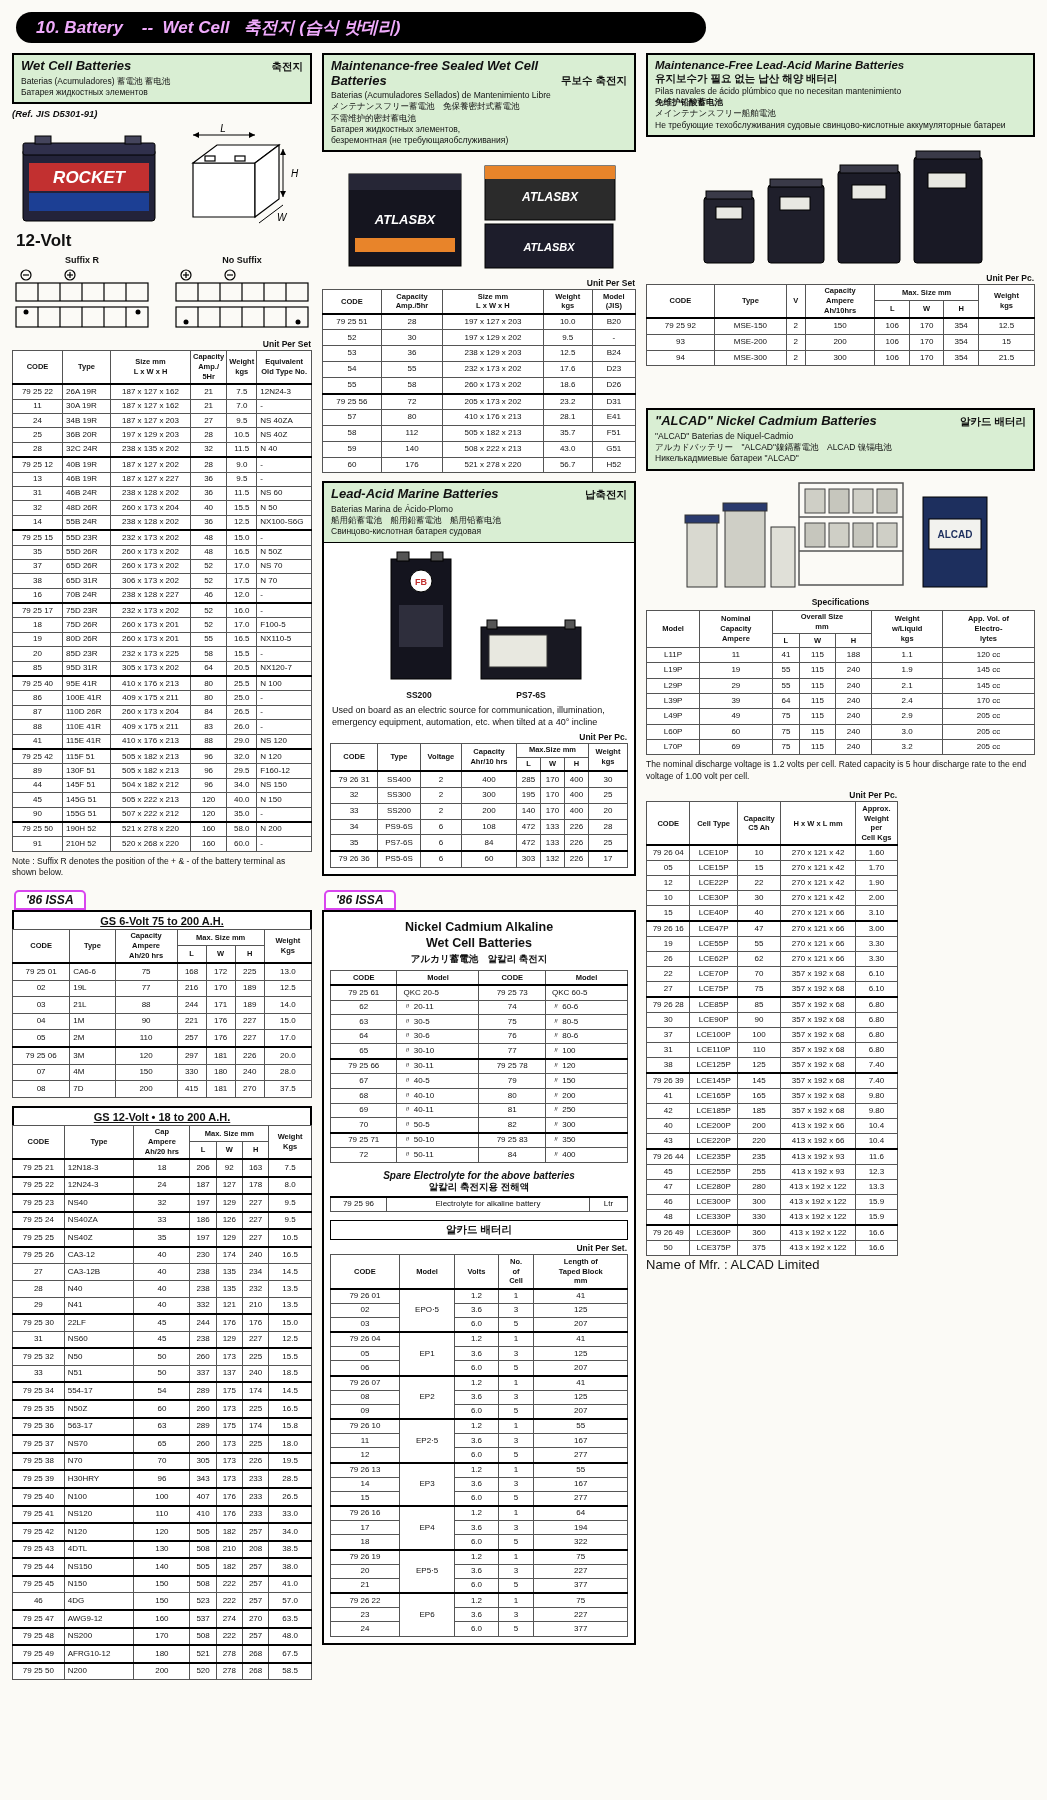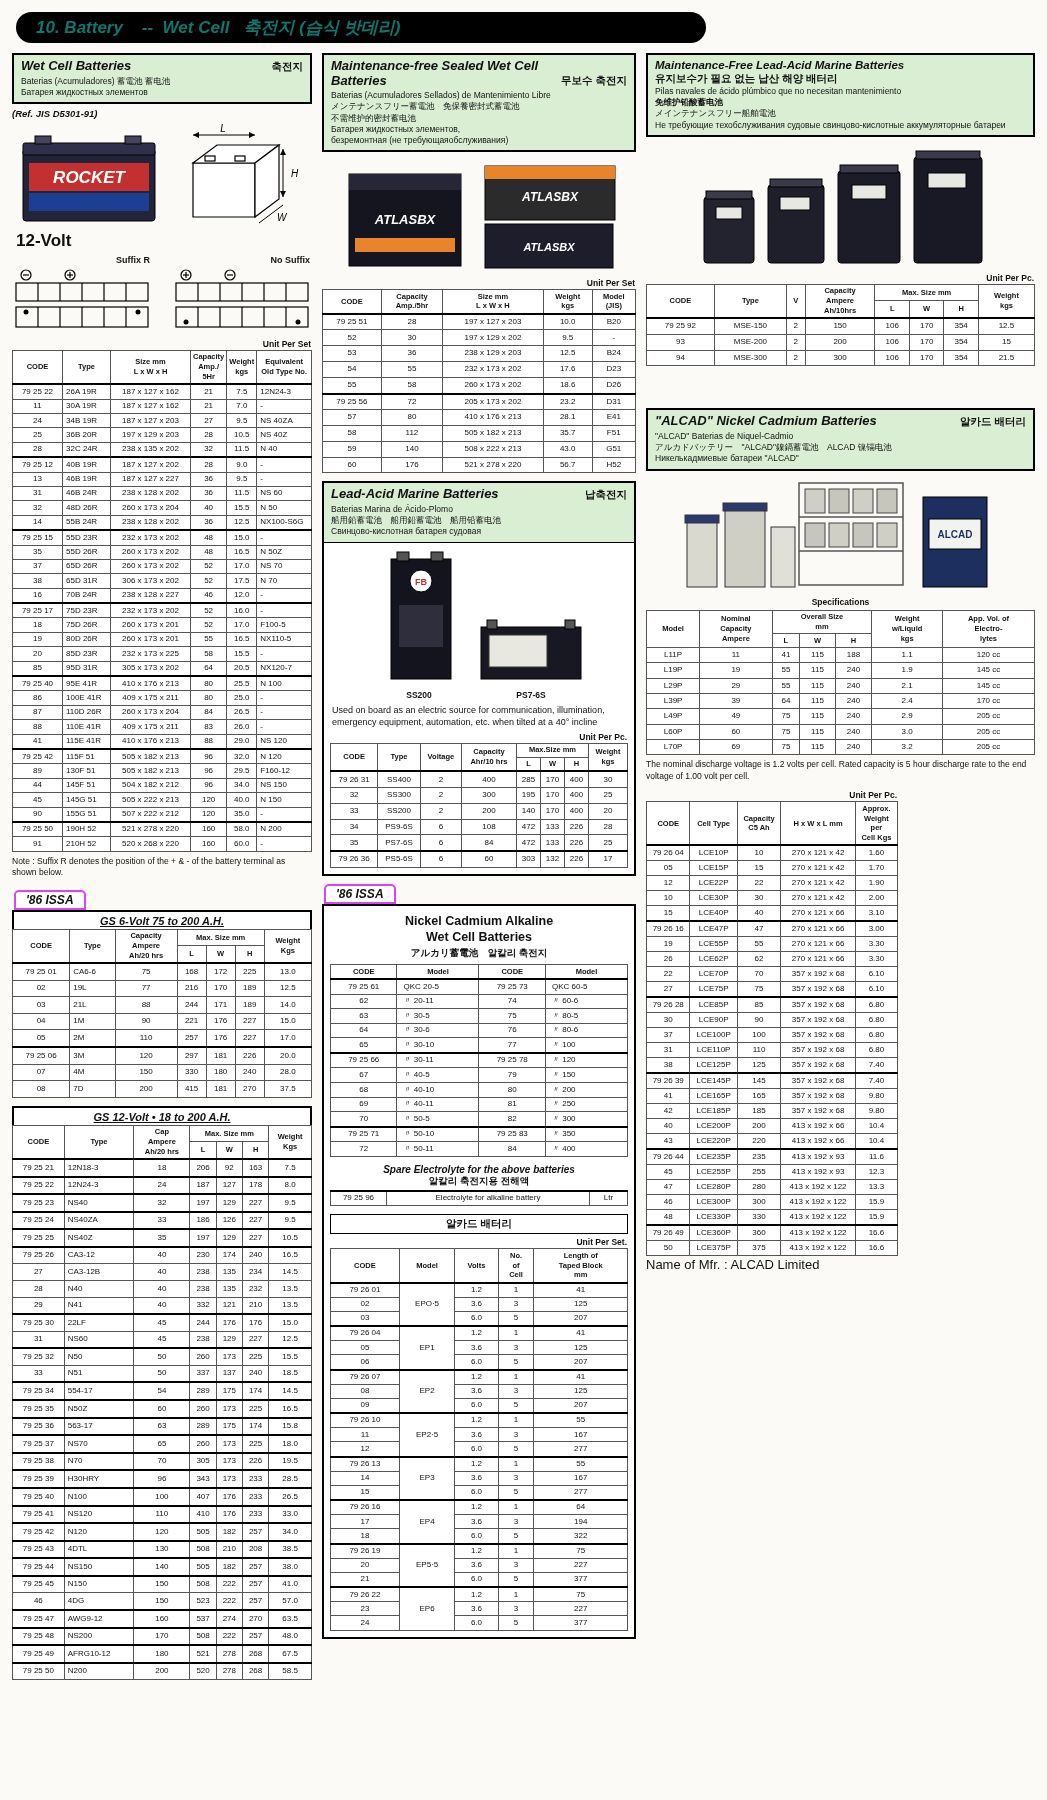--- a/index.html
+++ b/index.html
@@ -1,18 +1,18 @@
 <!DOCTYPE html>
 <html><head>
 <meta charset="utf-8">
 <style>
   * { box-sizing: border-box; margin: 0; padding: 0; }
   body { background:#d8d8d2; font-family:"Liberation Sans", sans-serif; color:#111; }
   .page { width:1047px; min-height:1800px; margin:0 auto; background:#fbfaf6; padding:10px 12px; }
-  .header-bar { width:690px; background:#000; color:#0f766e; border-radius:16px; padding:4px 20px; margin:2px 0 10px 4px; }
+  .header-bar { width:690px; background:#000; color:#f0abfc; border-radius:16px; padding:4px 20px; margin:2px 0 10px 4px; }
   .header-bar span { font-weight:bold; font-style:italic; font-size:17px; white-space:pre; }
   .columns { display:flex; gap:10px; align-items:flex-start; }
   .col-left { width:300px; flex:none; }
   .col-mid { width:314px; flex:none; }
   .col-right { flex:1; min-width:0; }
 
   .gbox { border:2px solid #000; background:#d9eed3; padding:4px 7px; margin-bottom:4px; }
   .gbox-title { display:flex; justify-content:space-between; gap:6px; align-items:flex-end; margin-bottom:2px; }
   .t-en { font-weight:bold; font-style:italic; font-size:13px; line-height:1.12; }
   .t-en.small { font-size:11.5px; }
@@ -20,21 +20,21 @@
   .gbox-line { font-size:8.5px; line-height:1.32; white-space:pre-line; }
   .gbox-line.b { font-weight:bold; }
 
   .ref { font-weight:bold; font-style:italic; font-size:9.5px; margin:3px 0; }
   .volt-label { font-weight:bold; font-size:17px; margin:3px 0 4px 4px; }
   .unit { text-align:right; font-size:8.5px; font-weight:bold; margin:3px 1px 1px; }
   .note { font-size:8.5px; line-height:1.3; margin:4px 0; }
   .issa { display:inline-block; border:2px solid #d946ef; border-radius:5px 5px 0 0; background:#fff;
           font-weight:bold; font-style:italic; font-size:12px; padding:1px 10px; margin:8px 0 0 2px; }
   .sec-head { border:2px solid #000; border-bottom:none; background:#fff; text-align:center;
-              font-weight:bold; font-style:italic; font-size:11px; padding:3px 0 2px; text-decoration:underline; }
+              font-weight:bold; font-size:11px; padding:3px 0 2px; text-decoration:underline; }
 
   table { border-collapse:collapse; width:100%; background:#fff; border:1.5px solid #000; font-size:8px; }
   th, td { border:1px solid #555; padding:1.5px 2px; text-align:center; line-height:1.3; }
   th { white-space:pre-line; font-size:7.5px; background:#fff; }
   tr.grp td { border-top:2px solid #000; }
 
   .main-table th:nth-child(1){width:50px} .main-table th:nth-child(2){width:48px}
   .main-table th:nth-child(3){width:80px} .main-table th:nth-child(4){width:30px}
   .main-table th:nth-child(5){width:30px}
   .main-table td:nth-child(2){text-align:left; padding-left:3px;}
@@ -48,26 +48,26 @@
   .lce-wrap { width:252px; }
   .lce-table td { padding:1.8px 2px; }
   .qkc-table td { padding:1.6px 2px; }
   .qkc-table td:nth-child(2), .qkc-table td:nth-child(4){ text-align:left; padding-left:6px; }
   .ep-table td { padding:1.4px 2px; }
   .electro-table { margin-top:2px; }
   .electro-table td:nth-child(1){width:56px} .electro-table td:nth-child(3){width:38px}
 
   .img-row { display:flex; justify-content:center; align-items:flex-end; gap:8px; margin:4px 0; }
   .terminal-row { display:flex; justify-content:space-between; gap:8px; margin:2px 2px 4px; }
-  .terminal-group { text-align:right; }
+  .terminal-group { text-align:center; }
   .terminal-label { font-size:9px; font-weight:bold; margin-bottom:2px; }
   .caption { font-size:8.5px; font-weight:bold; text-align:center; margin-top:1px; }
   .caption.center { text-align:center; }
   .usage { font-size:9px; line-height:1.35; margin:4px 2px; }
-  .obox { border:2px solid #000; background:#fff; padding:6px; }
+  .obox { border:2px solid #000; background:#fff; padding:6px; margin-bottom:6px; }
   .obox .gb-inner { background:#d9eed3; border-bottom:1.5px solid #000; margin:-6px -6px 4px; padding:4px 7px; }
   .nick-title { text-align:center; font-weight:bold; font-size:12.5px; line-height:1.25; white-space:pre-line; margin:2px 0; }
   .nick-sub { text-align:center; font-weight:bold; font-size:9.5px; margin-bottom:4px; }
   .spare-title { text-align:center; font-weight:bold; font-style:italic; font-size:10px; margin-top:7px; }
   .spare-sub { text-align:center; font-weight:bold; font-size:9.5px; margin-bottom:2px; }
   .strip { border:1.5px solid #000; background:#fff; font-weight:bold; font-size:10.5px; text-align:center;
            padding:2px 0; margin-top:8px; }
   .mfr { font-size:13px; margin-top:1px; }
   .alcad-note { font-size:8.5px; line-height:1.35; margin:4px 0 8px; }
   .mt { margin-top:8px; }

